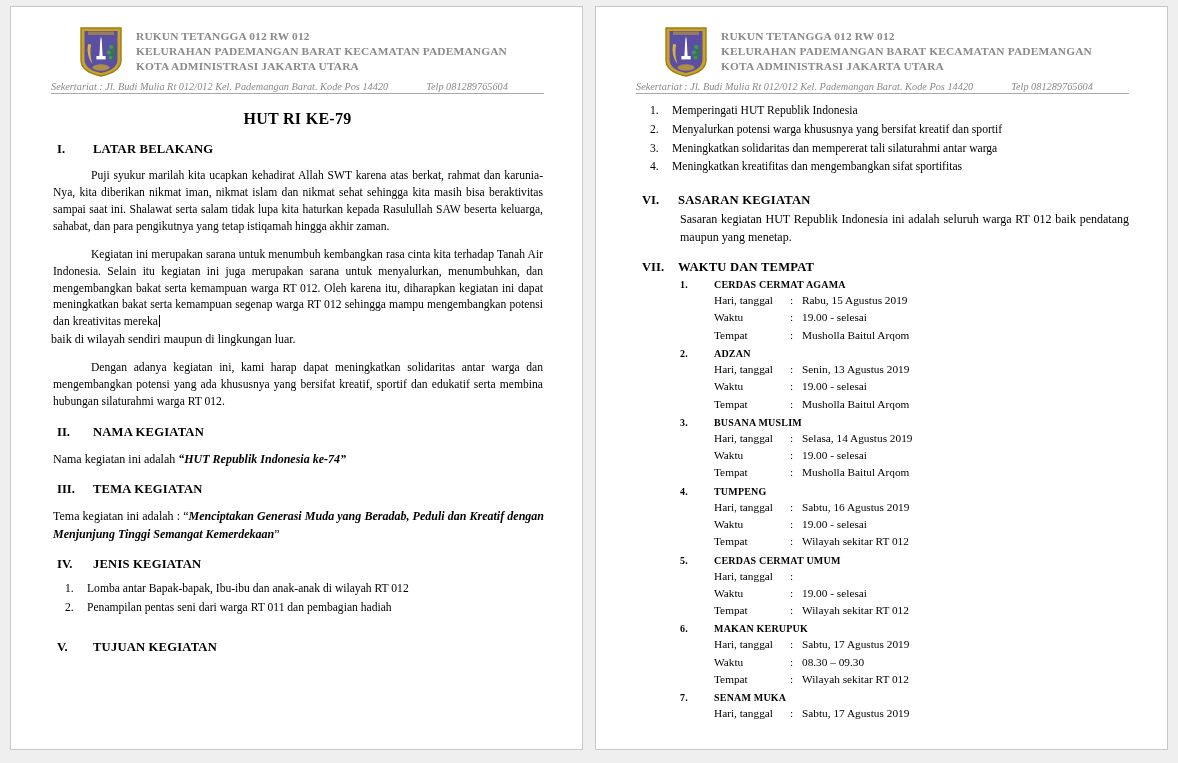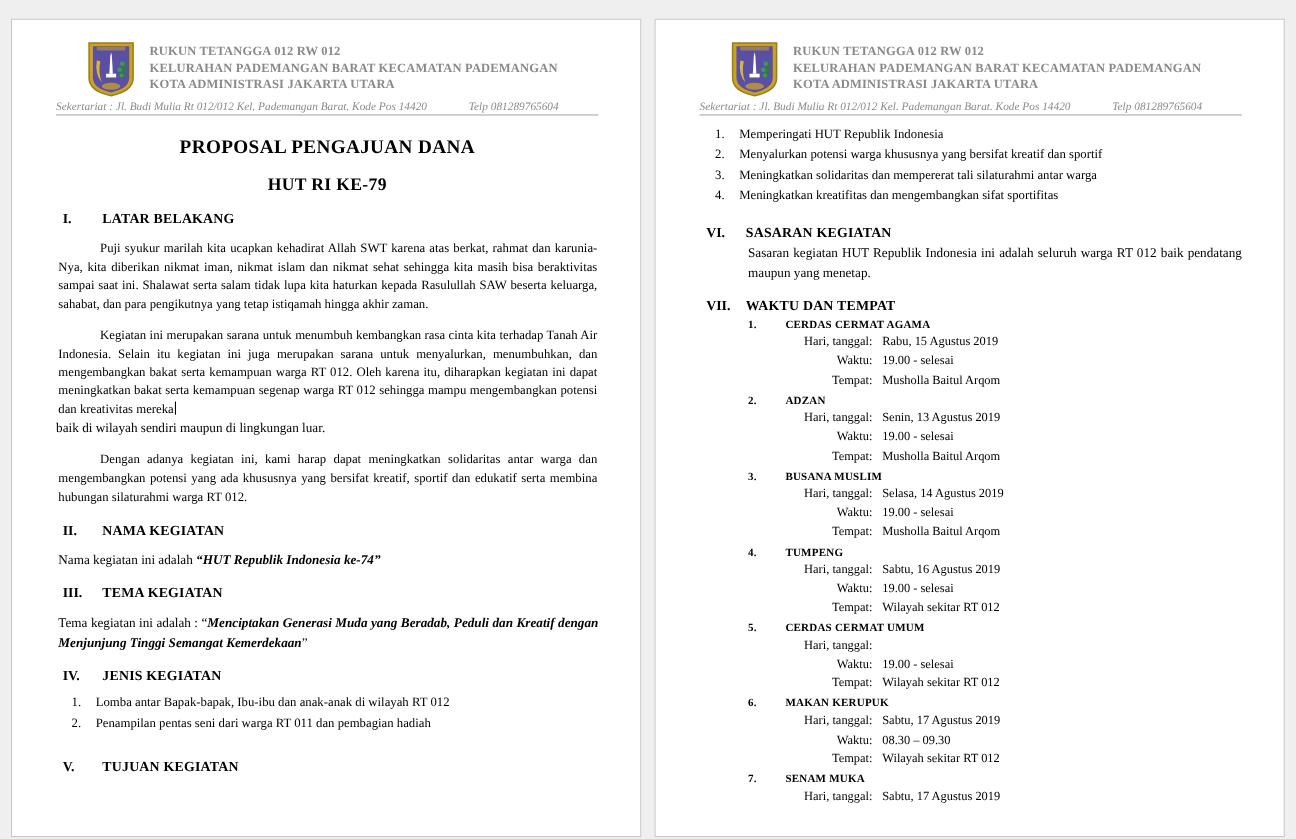--- a/index.html
+++ b/index.html
@@ -10,21 +10,21 @@
     font-family: "Liberation Serif", "DejaVu Serif", serif;
     overflow: hidden;
   }
   .workspace {
     position: relative;
     width: 1178px; height: 763px;
     background: #efefef;
   }
   .page {
     position: absolute;
-    top: 17px;
+    top: 6px;
     width: 573px;
     height: 744px;
     background: #ffffff;
     border: 1px solid #c8c8c8;
     box-shadow: 0 0 0 0 rgba(0,0,0,0);
     overflow: hidden;
   }
   .page-left  { left: 10px; }
   .page-right { left: 595px; }
 
@@ -174,21 +174,21 @@
     content: counter(ev) ".";
     position: absolute;
     left: 44px;
   }
   .event-rows {
     font-size: 11.3px;
     line-height: 1.53;
     padding-left: 78px;
   }
   .erow { display: flex; }
-  .erow .lbl { width: 76px; flex: 0 0 76px; text-align: right; }
+  .erow .lbl { width: 76px; flex: 0 0 76px; }
   .erow .sep { width: 12px; flex: 0 0 12px; }
   .erow .val { flex: 1 1 auto; }
 
   .right-list-top { margin-top: 10px; }
 </style>
 </head>
 <body>
 
 <div class="workspace">
 
@@ -216,21 +216,20 @@
           <div>KELURAHAN PADEMANGAN BARAT KECAMATAN PADEMANGAN</div>
           <div>KOTA ADMINISTRASI JAKARTA UTARA</div>
         </div>
       </div>
 
       <div class="secretariat">
         <span class="addr">Sekertariat : Jl. Budi Mulia Rt 012/012 Kel. Pademangan Barat. Kode Pos 14420</span>
         <span class="tel">Telp 081289765604</span>
       </div>
 
-      <div class="doc-title">PROPOSAL PENGAJUAN DANA</div>
       <div class="doc-subtitle">HUT RI KE-79</div>
 
       <div class="section">
         <div class="roman">I.</div>
         <div class="heading">LATAR BELAKANG</div>
       </div>
       <p class="body">Puji syukur marilah kita ucapkan kehadirat Allah SWT karena atas berkat, rahmat dan karunia-Nya, kita diberikan nikmat iman, nikmat islam dan nikmat sehat sehingga  kita masih bisa beraktivitas sampai saat ini. Shalawat serta salam tidak lupa kita haturkan kepada Rasulullah SAW beserta keluarga, sahabat, dan para pengikutnya yang tetap istiqamah hingga akhir zaman.</p>
       <p class="body"><span>Kegiatan ini merupakan sarana untuk menumbuh kembangkan rasa cinta kita terhadap Tanah Air Indonesia. Selain itu kegiatan ini juga merupakan sarana untuk menyalurkan, menumbuhkan, dan mengembangkan bakat serta kemampuan warga RT 012. Oleh karena itu, diharapkan kegiatan ini dapat meningkatkan bakat serta kemampuan segenap warga RT 012 sehingga mampu mengembangkan potensi dan kreativitas mereka</span><span class="caret"></span></p>
       <p class="plain" style="margin-top:0">baik di wilayah sendiri maupun di lingkungan luar.</p>
       <p class="body">Dengan adanya kegiatan ini, kami harap dapat meningkatkan solidaritas antar warga dan mengembangkan potensi yang ada khususnya yang bersifat kreatif, sportif dan edukatif serta membina hubungan silaturahmi warga RT 012.</p>

